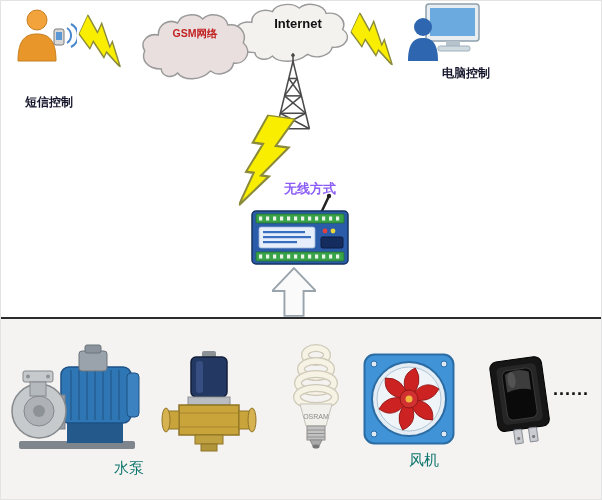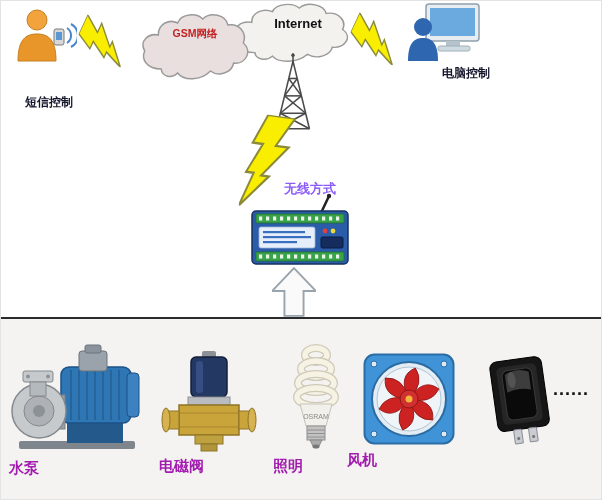--- a/index.html
+++ b/index.html
@@ -37,21 +37,21 @@
   .divider { left:0; top:316px; width:602px; height:2px; background:#2b2b2b; }
   .bottom { left:0; top:318px; width:602px; height:182px; background:#f4f3f1; }
 
   .dev-img { position:absolute; }
   .pump-img   { left:8px;   top:20px; width:135px; height:115px; }
   .valve-img  { left:158px; top:32px; width:100px; height:102px; }
   .bulb-img   { left:285px; top:22px; width:60px;  height:110px; }
   .fan-img    { left:362px; top:34px; width:92px;  height:92px; }
   .switch-img { left:480px; top:30px; width:78px;  height:97px; }
 
-  .dev-label { position:absolute; font-size:15px; font-weight:bold; color:#a21caf; text-align:left; }
+  .dev-label { position:absolute; font-size:15px; font-weight:normal; color:#0f766e; text-align:right; }
   .pump-label  { left:8px;   top:140px; width:135px; }
   .valve-label { left:158px; top:138px; width:100px; }
   .bulb-label  { left:272px; top:138px; width:86px; }
   .fan-label   { left:346px; top:132px; width:92px; }
   .ellipsis { position:absolute; left:552px; top:60px; font-size:18px; font-weight:bold; color:#111; letter-spacing:1px; }
 </style>
 </head>
 <body>
 
 <div class="canvas">
@@ -204,21 +204,20 @@
         <line x1="20" y1="62" x2="80" y2="62" stroke="#a8862c"></line>
         <line x1="20" y1="76" x2="80" y2="76" stroke="#a8862c"></line>
         <rect x="6" y="60" width="14" height="18" fill="#c9a43a" stroke="#8f7426"></rect>
         <ellipse cx="7" cy="69" rx="4" ry="12" fill="#d6b250" stroke="#8f7426"></ellipse>
         <rect x="80" y="60" width="14" height="18" fill="#c9a43a" stroke="#8f7426"></rect>
         <ellipse cx="93" cy="69" rx="4" ry="12" fill="#d6b250" stroke="#8f7426"></ellipse>
         <rect x="36" y="84" width="28" height="9" fill="#bfa23f" stroke="#8f7426"></rect>
         <rect x="42" y="93" width="16" height="7" fill="#b1953a" stroke="#8f7426"></rect>
       </svg>
     </div>
-    <div class="dev-label valve-label">电磁阀</div>
 
     <div class="dev-img bulb-img">
       <svg viewBox="0 0 60 108" width="60" height="110">
         <g fill="none">
           <ellipse cx="30" cy="13" rx="11" ry="7" stroke="#cfc9b8" stroke-width="8"></ellipse>
           <ellipse cx="30" cy="13" rx="11" ry="7" stroke="#f6f2e4" stroke-width="5.5"></ellipse>
           <ellipse cx="30" cy="27" rx="15" ry="8" stroke="#cfc9b8" stroke-width="8"></ellipse>
           <ellipse cx="30" cy="27" rx="15" ry="8" stroke="#f6f2e4" stroke-width="5.5"></ellipse>
           <ellipse cx="30" cy="41" rx="18" ry="9" stroke="#cfc9b8" stroke-width="8"></ellipse>
           <ellipse cx="30" cy="41" rx="18" ry="9" stroke="#f6f2e4" stroke-width="5.5"></ellipse>
@@ -228,21 +227,20 @@
         <polygon points="14,62 46,62 40,84 20,84" fill="#f2f0ea" stroke="#c6c3ba"></polygon>
         <text x="30" y="77" text-anchor="middle" font-size="7" fill="#8a8a8a">OSRAM</text>
         <rect x="21" y="84" width="18" height="14" fill="#c2c2c2" stroke="#909090"></rect>
         <line x1="21" y1="88" x2="39" y2="88" stroke="#909090"></line>
         <line x1="21" y1="91.5" x2="39" y2="91.5" stroke="#909090"></line>
         <line x1="21" y1="95" x2="39" y2="95" stroke="#909090"></line>
         <polygon points="24,98 36,98 33,104 27,104" fill="#aaaaaa" stroke="#8a8a8a"></polygon>
         <ellipse cx="30" cy="104.5" rx="3.5" ry="2" fill="#777"></ellipse>
       </svg>
     </div>
-    <div class="dev-label bulb-label">照明</div>
 
     <div class="dev-img fan-img">
       <svg viewBox="0 0 92 92" width="92" height="92">
         <rect x="1.5" y="1.5" width="89" height="89" rx="10" fill="#3f93d6" stroke="#2a6ca3" stroke-width="2"></rect>
         <circle cx="11" cy="11" r="3" fill="#dce9f4" stroke="#2a6ca3"></circle>
         <circle cx="81" cy="11" r="3" fill="#dce9f4" stroke="#2a6ca3"></circle>
         <circle cx="11" cy="81" r="3" fill="#dce9f4" stroke="#2a6ca3"></circle>
         <circle cx="81" cy="81" r="3" fill="#dce9f4" stroke="#2a6ca3"></circle>
         <circle cx="46" cy="46" r="37" fill="#e4edf4" stroke="#2a6ca3" stroke-width="2"></circle>
         <circle cx="46" cy="46" r="32" fill="#eef4f8" stroke="#b0c4d4"></circle>

